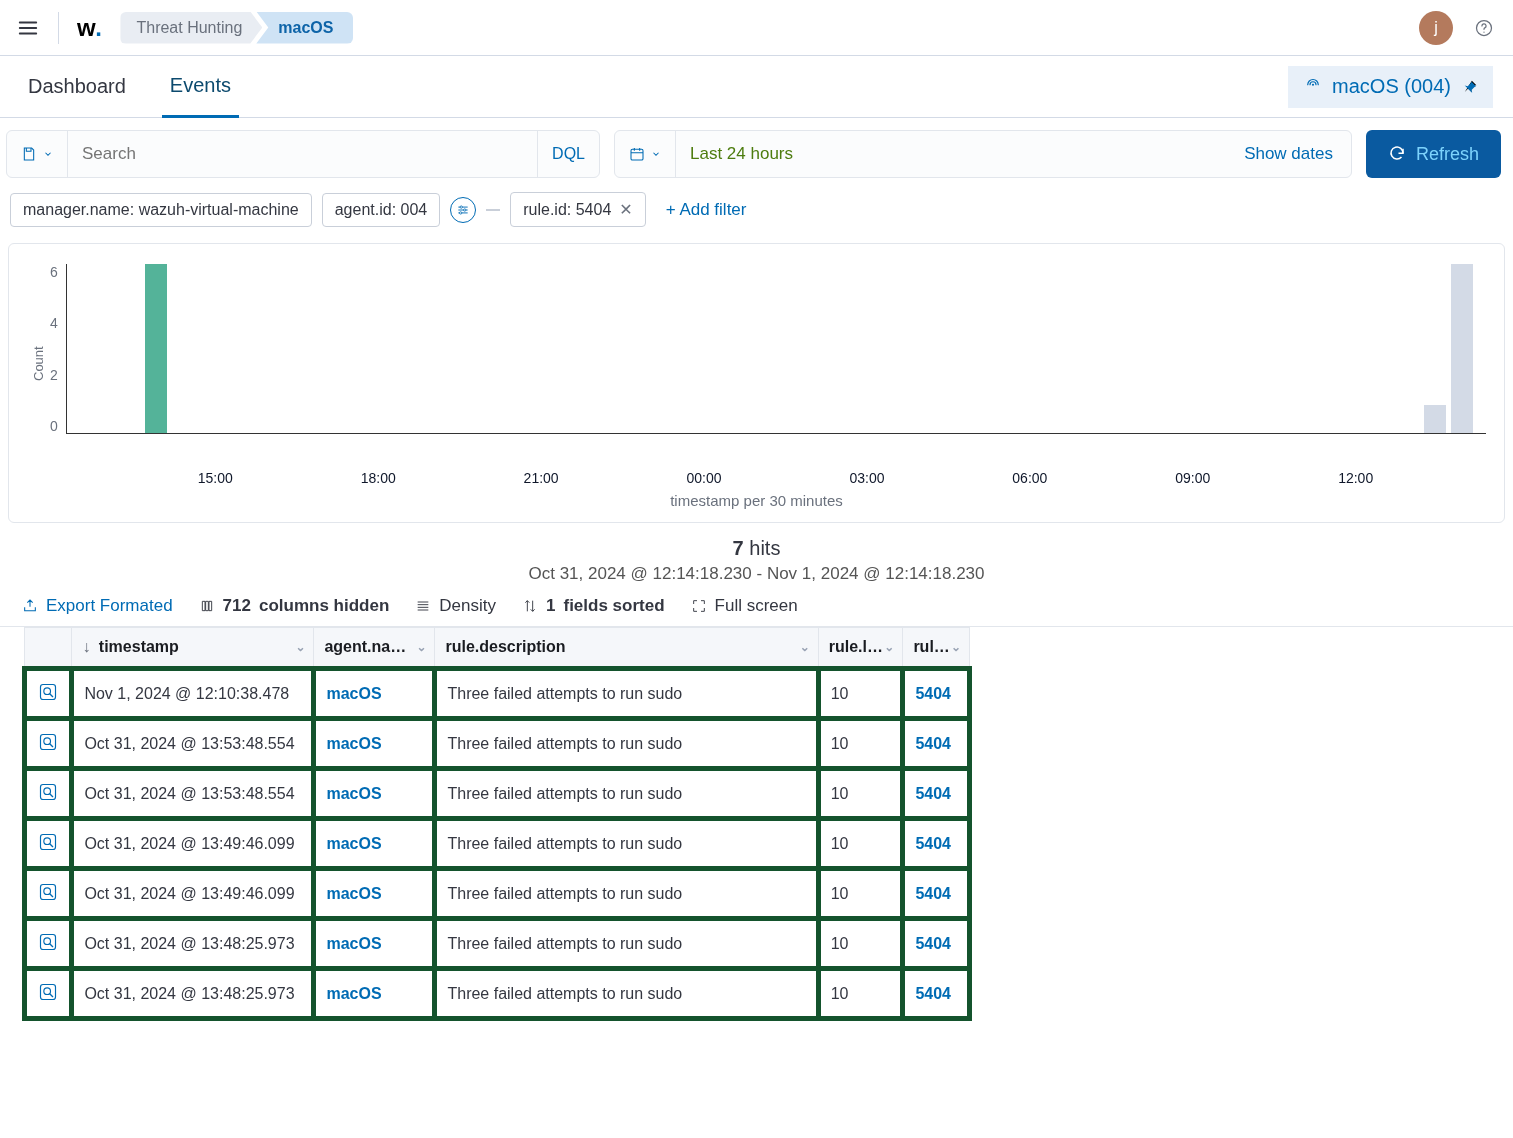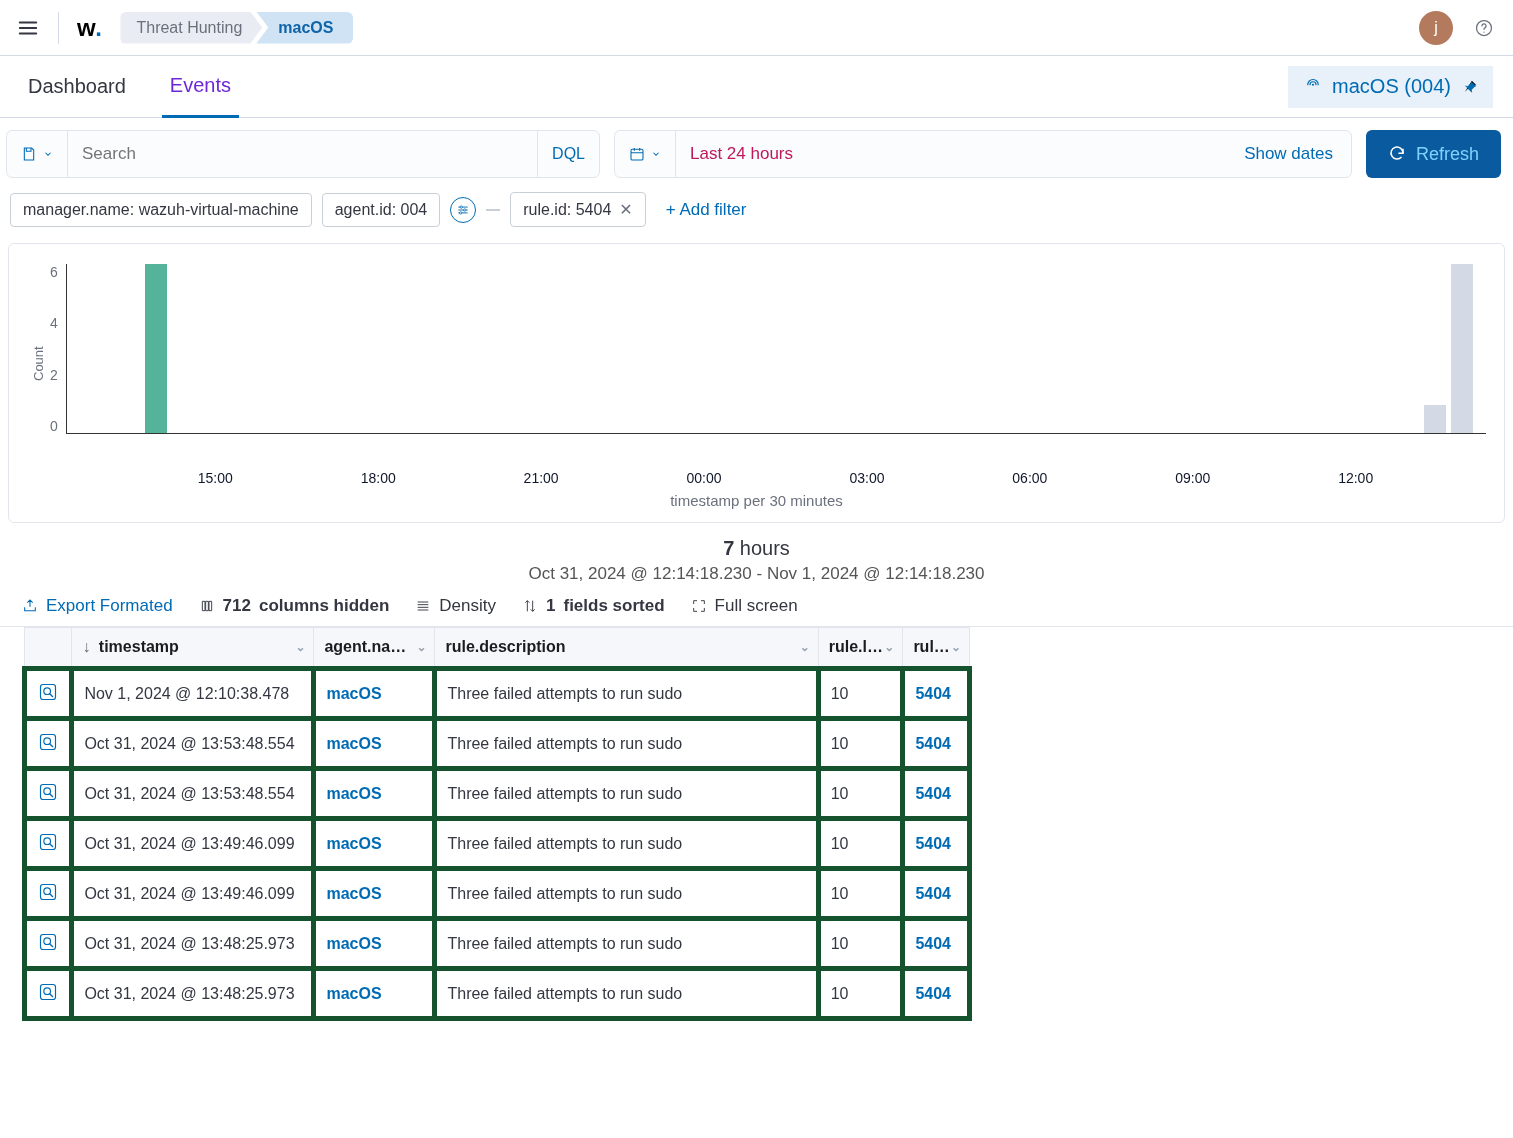--- a/index.html
+++ b/index.html
@@ -75,21 +75,21 @@
   }
   .tab {
     padding: 0 8px;
     margin-right: 28px;
     height: 100%;
     display:flex; align-items:center;
     color:#343741;
     font-size: 20px;
     cursor:pointer;
   }
-  .tab.active { color:#6d28d9; border-bottom: 3px solid #006bb4; margin-bottom:-1px;text-align:right;}
+  .tab.active { color:#0c4a6e; border-bottom: 3px solid #006bb4; margin-bottom:-1px;text-align:right;}
   .tabbar-spacer { flex:1; }
   .agent-badge {
     background:#e8f0f9;
     height:42px;
     display:flex; align-items:center;
     padding: 0 14px 0 16px;
     color:#006bb4;
     font-size: 20px;
     gap:10px;
   }
@@ -123,21 +123,21 @@
   .search-input {
     flex:1; border:none; outline:none;
     padding: 0 14px;
     font-size:17px;
     background:transparent;
     color:#69707d;
   }
   .dql { font-weight:500; font-size:16px; }
 
   .date-group { flex:1; }
-  .date-display { flex:1; display:flex; align-items:center; padding: 0 14px; font-size:17px; color:#be185d;}
+  .date-display { flex:1; display:flex; align-items:center; padding: 0 14px; font-size:17px; color:#4d7c0f;}
   .show-dates { padding: 0 18px; display:flex; align-items:center; color:#006bb4; font-size:17px; cursor:pointer;}
 
   .refresh-btn {
     background:#07579f;
     background: #0a5aa0;
     color:#7dd3fc;
     border:none;
     border-radius:6px;
     padding: 0 22px;
     height:48px;
@@ -418,21 +418,21 @@
       <span class="xtick" style="left: 67.4419%;">06:00</span>
       <span class="xtick" style="left: 79.0698%;">09:00</span>
       <span class="xtick" style="left: 90.6977%;">12:00</span>
     </div>
   <div class="chart-xlabel">timestamp per 30 minutes</div>
 </div>
 
 <div class="results-header">
   <div class="hits">
     <b>7</b>
-    <span>hours</span>
+    <span>hits</span>
   </div>
   <div class="hits-range">Oct 31, 2024 @ 12:14:18.230 - Nov 1, 2024 @ 12:14:18.230</div>
 </div>
 
 <div class="table-toolbar">
   <div class="tbtn link">
     <svg viewBox="0 0 24 24">
         <path d="M12 3v10M8 7l4-4 4 4M4 14v5h16v-5" fill="none" stroke="currentColor" stroke-width="1.6"></path>
       </svg>
     <span>Export Formated</span>

